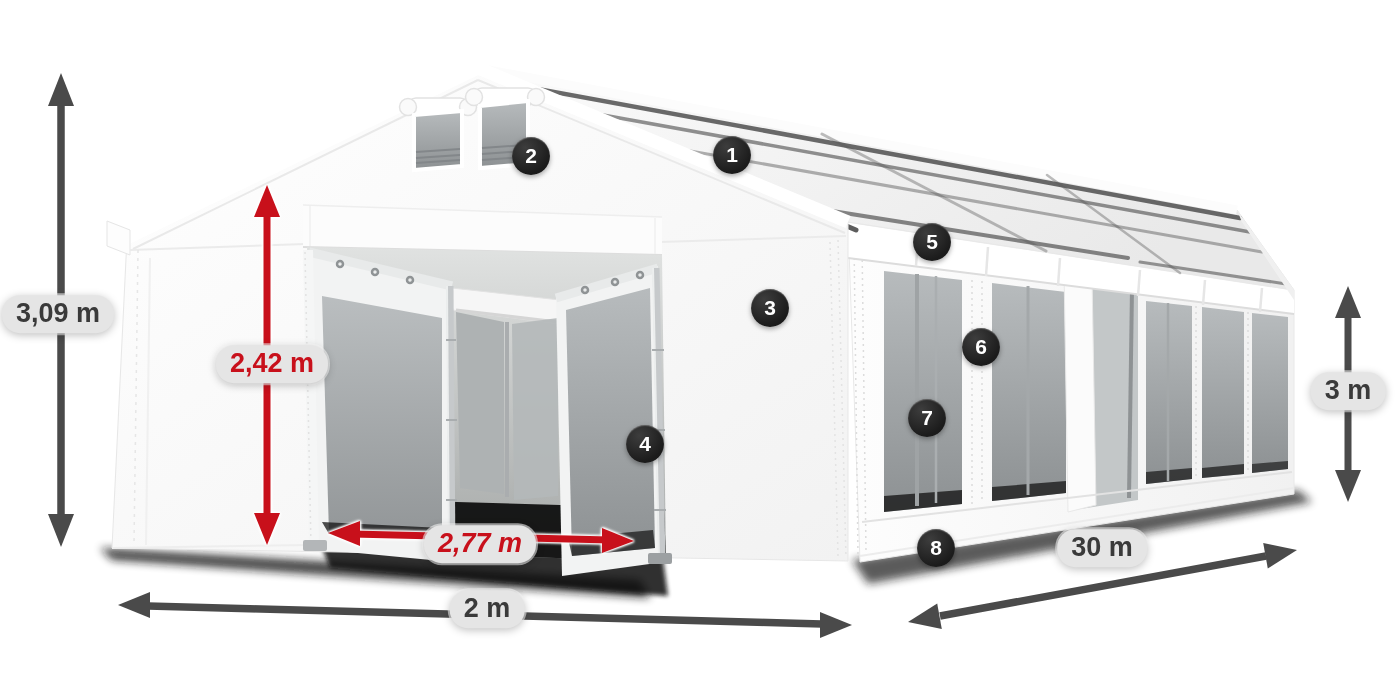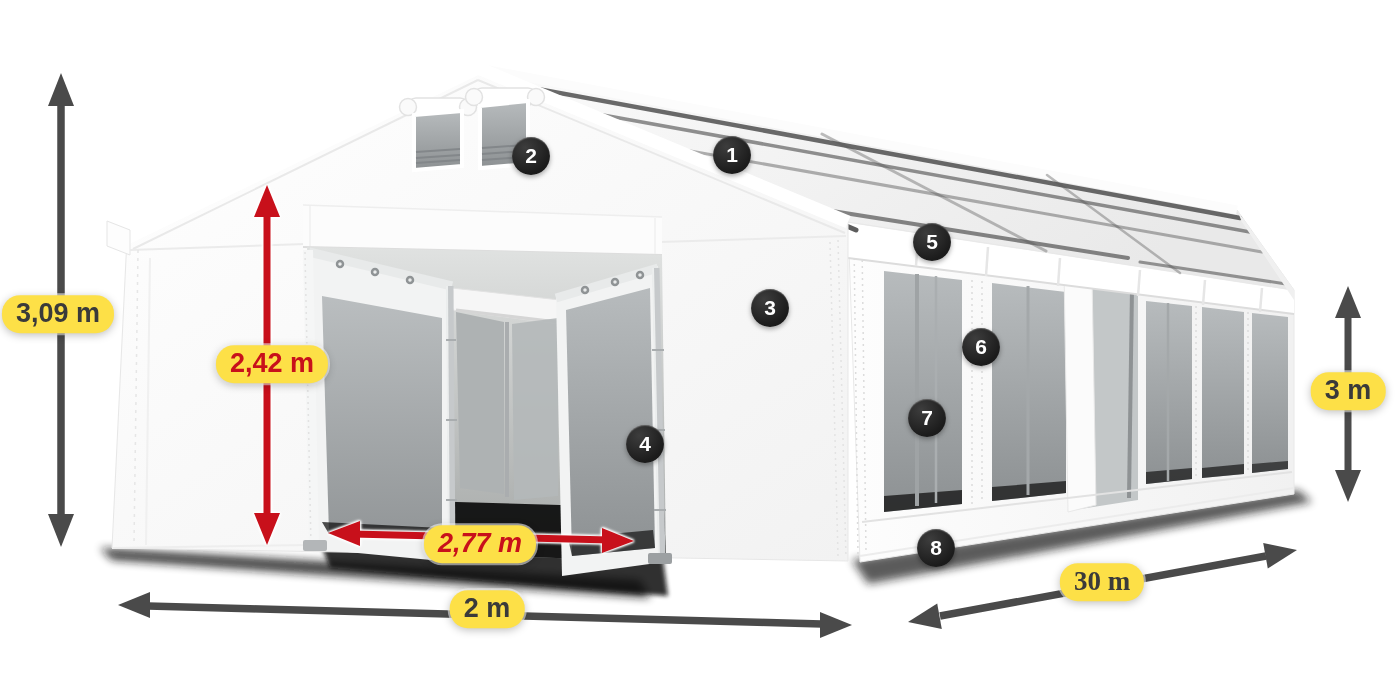--- a/index.html
+++ b/index.html
@@ -6,21 +6,21 @@
   body{
     width:1400px;height:700px;position:relative;overflow:hidden;
     background:#ffffff;
     font-family:"Liberation Sans", sans-serif;
   }
   #stage{position:absolute;inset:0;width:1400px;height:700px;}
   svg{position:absolute;left:0;top:0;}
   .halo{filter:drop-shadow(0 0 1px #ffffff) drop-shadow(0 0 1px #ffffff) drop-shadow(0 0 1px #ffffff);}
   .pill{
     position:absolute;transform:translate(-50%,-50%);
-    background:#fde047;border-radius:18px;
+    background:#e5e5e5;border-radius:18px;
     padding:4px 14px;white-space:nowrap;
     font-weight:700;font-size:27px;line-height:1.1;
     color:#3a3a3a;
     box-shadow:0 2px 9px rgba(0,0,0,.25), 0 0 0 2px rgba(255,255,255,.6);
     z-index:30;
   }
   .pill.red{color:#c8101b;}
   .badge{
     position:absolute;transform:translate(-50%,-50%);
     width:38px;height:38px;border-radius:50%;
@@ -258,21 +258,21 @@
       <polygon points="328,533 360,521 360,546"></polygon>
           <polygon points="634,541 602,528 602,553"></polygon>
     </g>
   </g>
 </svg>
 
 <div class="pill" style="left:58px;top:314px;">3,09 m</div>
 <div class="pill red" style="left:272px;top:364px;text-align:center;">2,42 m</div>
 <div class="pill red" style="left:480px;top:544px;font-style:italic;">2,77 m</div>
 <div class="pill" style="left:487px;top:609px;">2 m</div>
-<div class="pill" style="left:1102px;top:582px;font-family:Liberation Serif, serif;">30 m</div>
+<div class="pill" style="left:1102px;top:548px;">30 m</div>
 <div class="pill" style="left:1348px;top:391px;">3 m</div>
 
 <div class="badge" style="left:732px;top:155px;">1</div>
 <div class="badge" style="left:531px;top:156px;">2</div>
 <div class="badge" style="left:770px;top:308px;">3</div>
 <div class="badge" style="left:645px;top:444px;">4</div>
 <div class="badge" style="left:932px;top:242px;">5</div>
 <div class="badge" style="left:981px;top:347px;">6</div>
 <div class="badge" style="left:927px;top:418px;">7</div>
 <div class="badge" style="left:936px;top:548px;">8</div>

